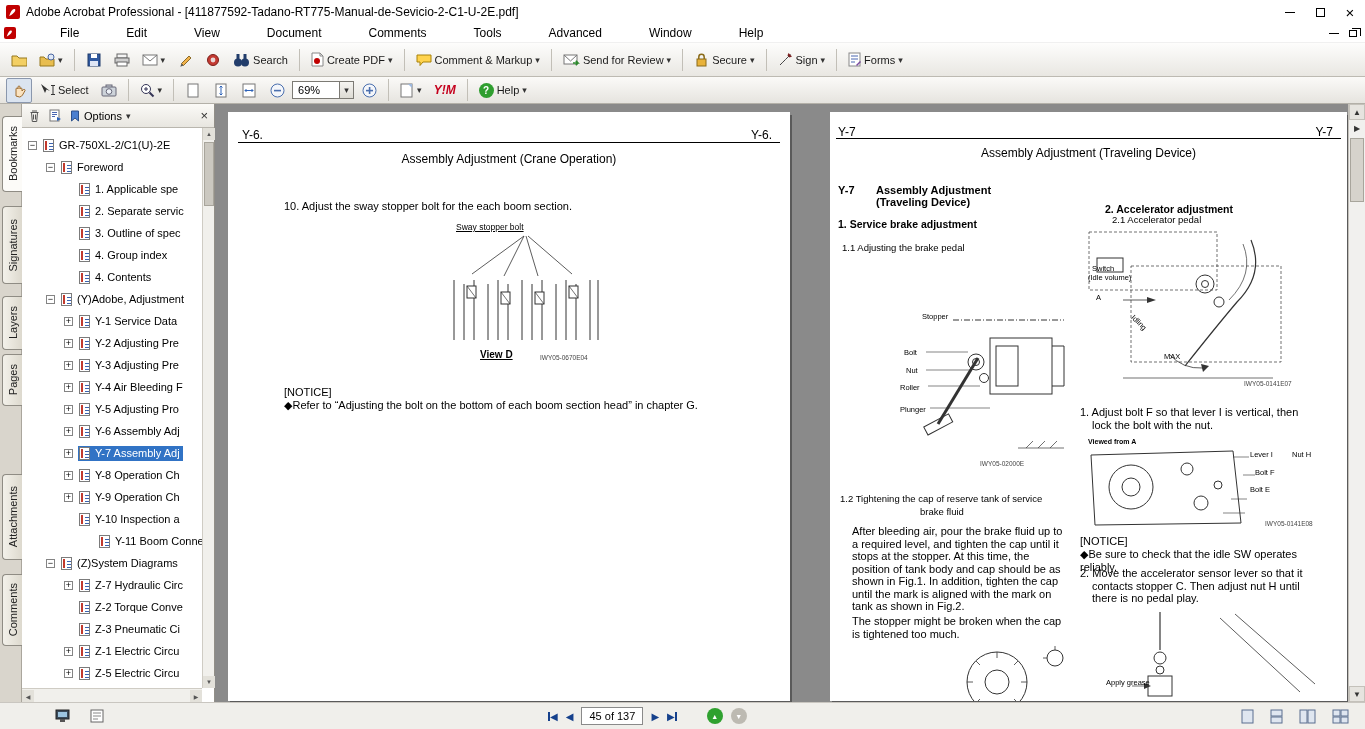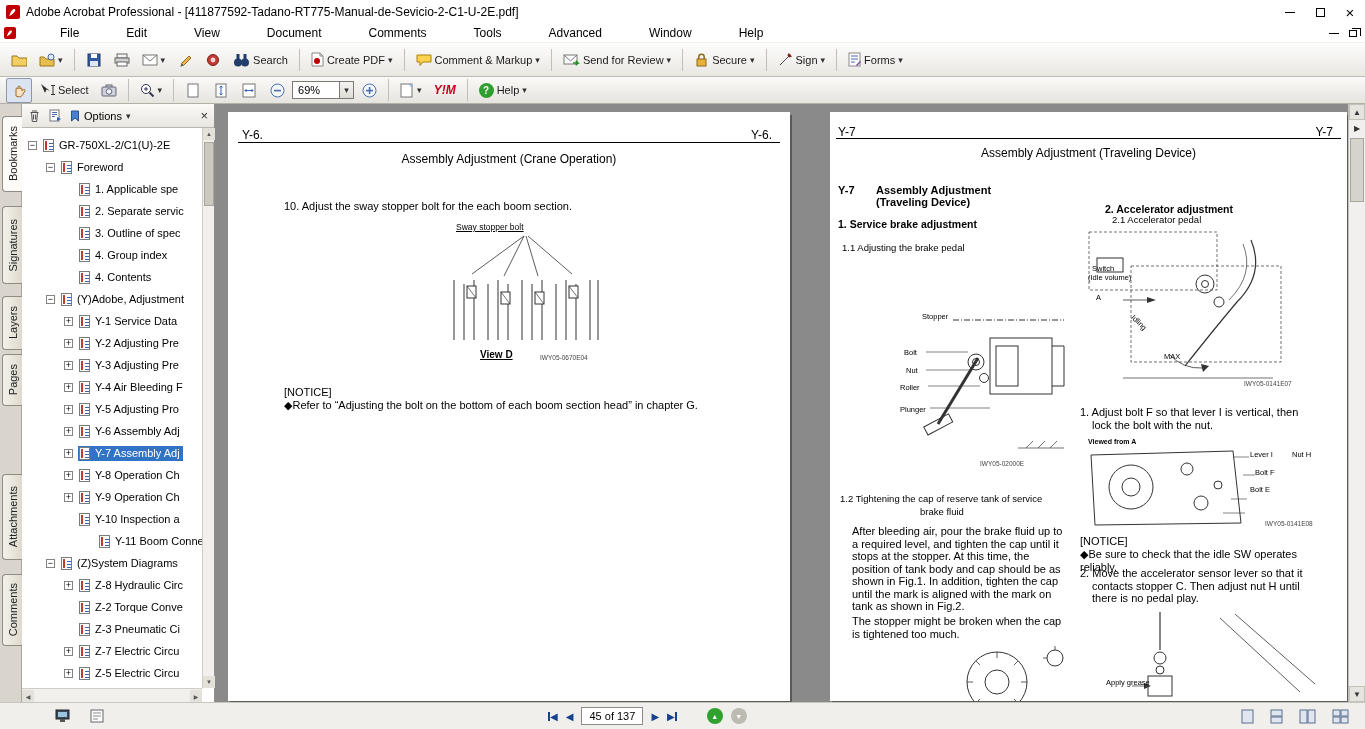--- a/index.html
+++ b/index.html
@@ -521,42 +521,42 @@
             <span class="exp">−</span>
             <span class="tbody">
               <span class="bmicon"></span>
               <span class="bmlabel">(Z)System Diagrams</span>
             </span>
           </div>
           <div class="trow" style="padding-left: 42px;">
             <span class="exp">+</span>
             <span class="tbody">
               <span class="bmicon"></span>
-              <span class="bmlabel">Z-8 Hydraulic Circ</span>
+              <span class="bmlabel">Z-7 Hydraulic Circ</span>
             </span>
           </div>
           <div class="trow" style="padding-left: 42px;">
             <span class="exp hid"></span>
             <span class="tbody">
               <span class="bmicon"></span>
               <span class="bmlabel">Z-2 Torque Conve</span>
             </span>
           </div>
           <div class="trow" style="padding-left: 42px;">
             <span class="exp hid"></span>
             <span class="tbody">
               <span class="bmicon"></span>
               <span class="bmlabel">Z-3 Pneumatic Ci</span>
             </span>
           </div>
           <div class="trow" style="padding-left: 42px;">
             <span class="exp">+</span>
             <span class="tbody">
               <span class="bmicon"></span>
-              <span class="bmlabel">Z-7 Electric Circu</span>
+              <span class="bmlabel">Z-1 Electric Circu</span>
             </span>
           </div>
           <div class="trow" style="padding-left: 42px;">
             <span class="exp">+</span>
             <span class="tbody">
               <span class="bmicon"></span>
               <span class="bmlabel">Z-5 Electric Circu</span>
             </span>
           </div>
         </div>

